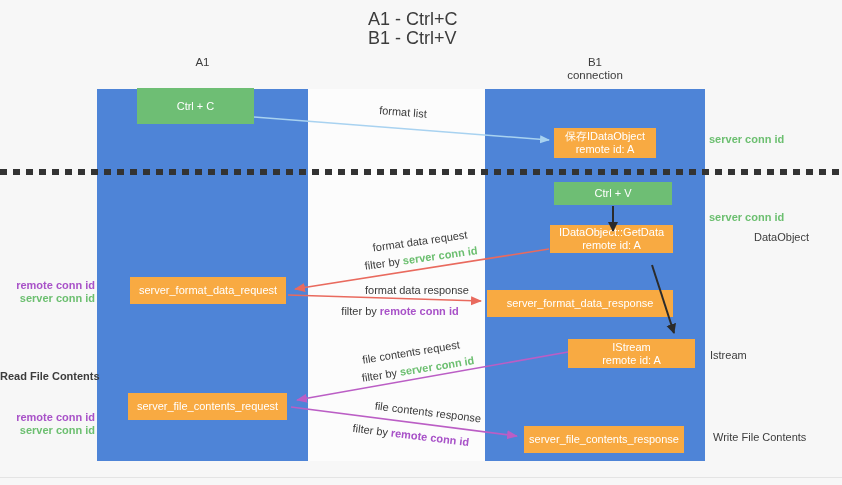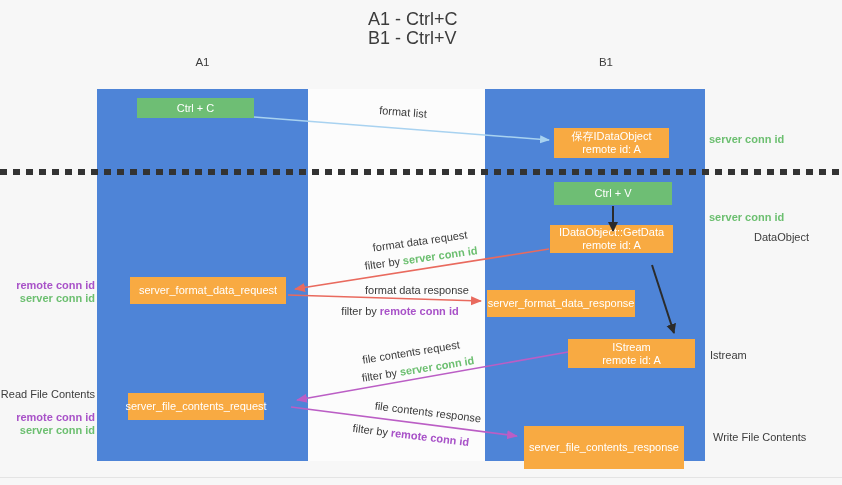--- a/index.html
+++ b/index.html
@@ -10,21 +10,21 @@
   html,body{margin:0;padding:0;}
   body{font-family:"Liberation Sans","DejaVu Sans",sans-serif;background:var(--background);}
   .canvas{position:relative;width:842px;height:485px;background:var(--background);overflow:hidden;}
   .mid-strip{position:absolute;left:308px;top:89px;width:177px;height:372px;background:#fcfcfc;}
   .lane{position:absolute;background:var(--lane-blue);}
   .lane-a1{left:97px;top:89px;width:211px;height:372px;}
   .lane-b1{left:485px;top:89px;width:220px;height:372px;}
   .title{position:absolute;left:368px;top:10px;font-size:18px;line-height:19px;color:var(--dark-text);}
   .lane-header{position:absolute;top:56px;text-align:center;font-size:11.5px;line-height:13px;color:var(--dark-text);}
   .lane-header.a1{left:97px;width:211px;}
-  .lane-header.b1{left:496px;width:220px;text-align:center;}
+  .lane-header.b1{left:485px;width:220px;text-align:center;}
   .node{position:absolute;display:flex;flex-direction:column;align-items:center;justify-content:center;
         color:#fff;font-size:11px;line-height:13px;text-align:center;white-space:nowrap;}
   .node.green{background:var(--node-green);}
   .node.orange{background:var(--node-orange);}
   .dotted{position:absolute;left:0;top:169px;width:842px;height:6px;
           background:repeating-linear-gradient(90deg,#333 0 7px,transparent 7px 13px);}
   .bottom-line{position:absolute;left:0;top:477px;width:842px;height:1px;background:#e4e4e4;}
   .arrow-label{position:absolute;font-size:11px;color:#3a3a3a;white-space:nowrap;transform-origin:center;}
   .green-text{color:var(--green-text);font-weight:bold;}
   .purple-text{color:var(--purple-text);font-weight:bold;}
@@ -44,64 +44,65 @@
   <div class="title">
     <div>A1 - Ctrl+C</div>
     <div>B1 - Ctrl+V</div>
   </div>
 
   <div class="lane-header a1">
     <div>A1</div>
   </div>
   <div class="lane-header b1">
     <div>B1</div>
+    <div>connection</div>
   </div>
 
   <div class="lane lane-a1"></div>
   <div class="lane lane-b1"></div>
 
   <div class="dotted"></div>
   <div class="bottom-line"></div>
 
-  <div class="node green" style="left:137px;top:98px;width:117px;height:20px">
+  <div class="node green" style="left:137px;top:88px;width:117px;height:36px">
     <span>Ctrl + C</span>
   </div>
 
-  <div class="node orange" style="left:554px;top:128px;width:115px;height:30px">
+  <div class="node orange" style="left:554px;top:128px;width:102px;height:30px">
     <span>保存IDataObject</span>
     <span>remote id: A</span>
   </div>
 
   <div class="node green" style="left:554px;top:182px;width:118px;height:23px">
     <span>Ctrl + V</span>
   </div>
 
   <div class="node orange" style="left:550px;top:225px;width:123px;height:28px">
     <span>IDataObject::GetData</span>
     <span>remote id: A</span>
   </div>
 
   <div class="node orange" style="left:130px;top:277px;width:156px;height:27px">
     <span>server_format_data_request</span>
   </div>
 
-  <div class="node orange" style="left:487px;top:290px;width:148px;height:27px">
+  <div class="node orange" style="left:487px;top:290px;width:186px;height:27px">
     <span>server_format_data_response</span>
   </div>
 
   <div class="node orange" style="left:568px;top:339px;width:127px;height:29px">
     <span>IStream</span>
     <span>remote id: A</span>
   </div>
 
-  <div class="node orange" style="left:128px;top:393px;width:136px;height:27px">
+  <div class="node orange" style="left:128px;top:393px;width:159px;height:27px">
     <span>server_file_contents_request</span>
   </div>
 
-  <div class="node orange" style="left:524px;top:426px;width:160px;height:43px">
+  <div class="node orange" style="left:524px;top:426px;width:160px;height:27px">
     <span>server_file_contents_response</span>
   </div>
 
   <svg class="overlay" width="842" height="485" viewBox="0 0 842 485">
     <defs>
       <marker id="mBlue" markerWidth="11" markerHeight="9" refX="9" refY="4" orient="auto" markerUnits="userSpaceOnUse">
         <path d="M0,0 L10,4 L0,8 z" fill="var(--arrow-blue)"></path>
       </marker>
       <marker id="mRed" markerWidth="12" markerHeight="10" refX="10" refY="4.5" orient="auto" markerUnits="userSpaceOnUse">
         <path d="M0,0 L11,4.5 L0,9 z" fill="var(--arrow-red)"></path>
@@ -149,21 +150,21 @@
 
   <div class="arrow-label" style="left:428px;top:412px;transform:translate(-50%,-50%) rotate(7deg);">
     <span>file contents response</span>
   </div>
   <div class="arrow-label" style="left:411px;top:435px;transform:translate(-50%,-50%) rotate(7deg);">
     <span>filter by</span><span class="purple-text sp">remote conn id</span>
   </div>
 
   <div class="side-label side-left purple-text" style="top:279px;">remote conn id</div>
   <div class="side-label side-left green-text" style="top:292px;">server conn id</div>
-  <div class="side-label side-left dark" style="top:388px;">Read File Contents</div>
+  <div class="side-label side-left dark" style="top:370px;font-weight:bold;">Read File Contents</div>
   <div class="side-label side-left purple-text" style="top:411px;">remote conn id</div>
   <div class="side-label side-left green-text" style="top:424px;">server conn id</div>
 
   <div class="side-label green-text" style="left:709px;top:133px;">server conn id</div>
   <div class="side-label green-text" style="left:709px;top:211px;">server conn id</div>
   <div class="side-label dark" style="left:712px;top:231px;margin-left:42px;">DataObject</div>
   <div class="side-label dark" style="left:710px;top:349px;">Istream</div>
   <div class="side-label dark" style="left:713px;top:431px;">Write File Contents</div>
 
 </div>

